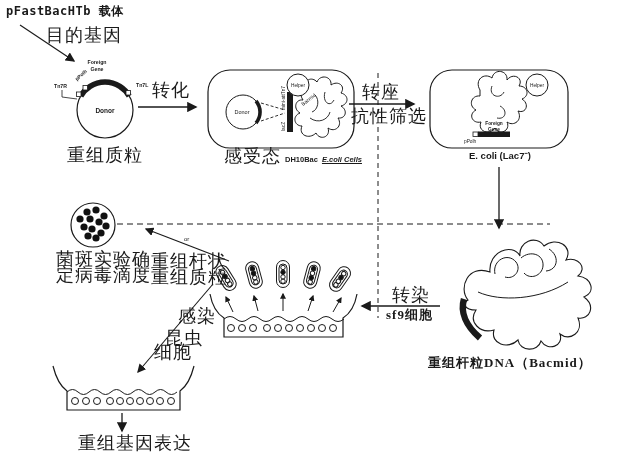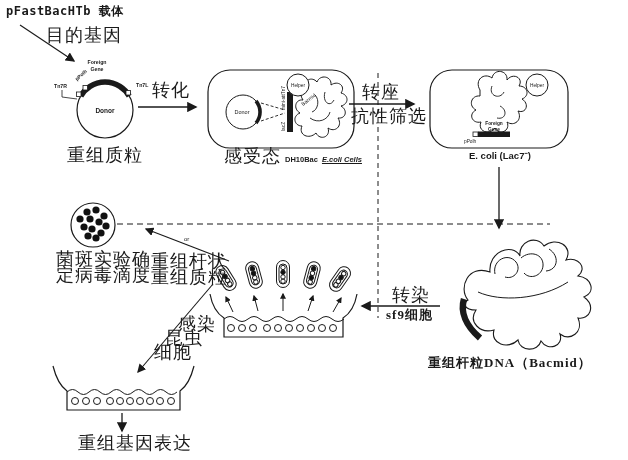--- a/index.html
+++ b/index.html
@@ -224,19 +224,19 @@
 <div class="lbl zh-sm" style="left:428px;top:356px">重组杆粒DNA（Bacmid）</div>
 <div class="lbl zh" style="left:392px;top:286px">转染</div>
 <div class="lbl zh-sm" style="left:386px;top:308px">sf9细胞</div>
 
 <div class="lbl zh" style="left:56px;top:250px">菌斑实验确</div>
 <div class="lbl zh" style="left:56px;top:266px">定病毒滴度</div>
 
 <div class="lbl zh" style="left:151px;top:252px">重组杆状</div>
 <div class="lbl zh" style="left:151px;top:268px">重组质粒</div>
 
-<div class="lbl zh" style="left:178px;top:315px">感染</div>
+<div class="lbl zh" style="left:178px;top:307px">感染</div>
 <div class="lbl zh" style="left:165px;top:329px">昆虫</div>
 <div class="lbl zh" style="left:154px;top:343px">细胞</div>
 
 <div class="lbl zh" style="left:78px;top:434px">重组基因表达</div>
 
 </div>
 
 </body></html>

